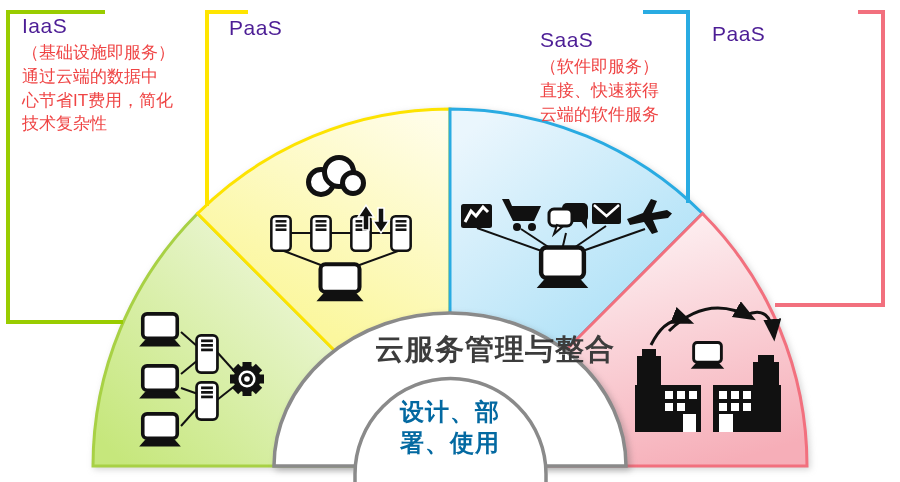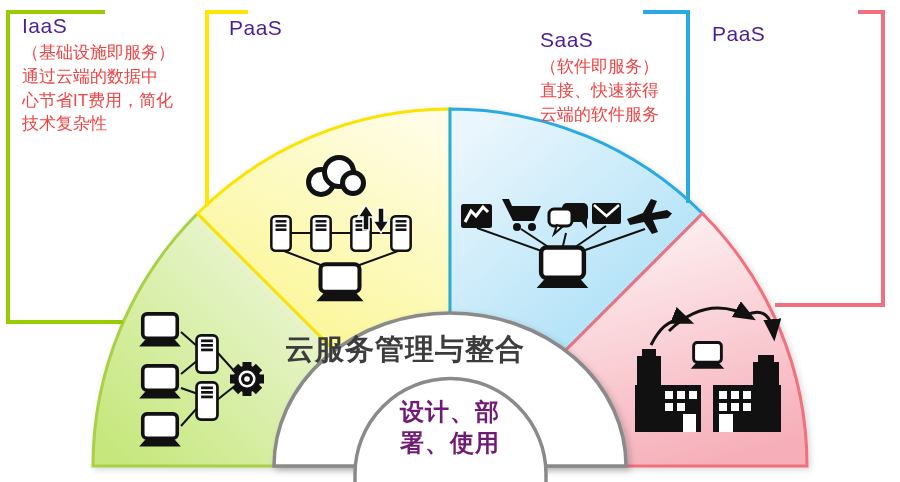--- a/index.html
+++ b/index.html
@@ -5,26 +5,26 @@
   html,body{margin:0;padding:0;background:#fff;}
   .stage{
     position:relative;width:900px;height:482px;overflow:hidden;background:#fff;
     font-family:"Liberation Sans","DejaVu Sans",sans-serif;
   }
   .stage svg.scene{position:absolute;left:0;top:0;}
   .label{position:absolute;color:#3d3d3d;z-index:5;}
   .label-title{font-size:21px;letter-spacing:.5px;color:#4c1d95;}
   .label-body{font-size:17px;line-height:1.4;white-space:pre-line;margin-top:3px;color:#ef4444;}
   .center-title{
-    position:absolute;left:285px;top:330px;width:330px;text-align:left;
+    position:absolute;left:285px;top:330px;width:330px;text-align:right;
     font-size:29px;font-weight:bold;color:#3c3c3c;z-index:5;letter-spacing:1px;
   }
   .center-subtitle{
     position:absolute;left:360px;top:396px;width:180px;text-align:center;
-    font-size:24px;font-weight:bold;color:#701a75;z-index:5;
+    font-size:24px;font-weight:bold;color:#0369a1;z-index:5;
     white-space:pre-line;line-height:1.3;letter-spacing:1px;
   }
   .shadow-big{filter:drop-shadow(3px 3px 3px rgba(90,90,90,.35));}
   .shadow-soft{filter:drop-shadow(2px 2px 3px rgba(120,120,120,.3));}
 </style>
 </head>
 <body>
 
 <div class="stage">
 

